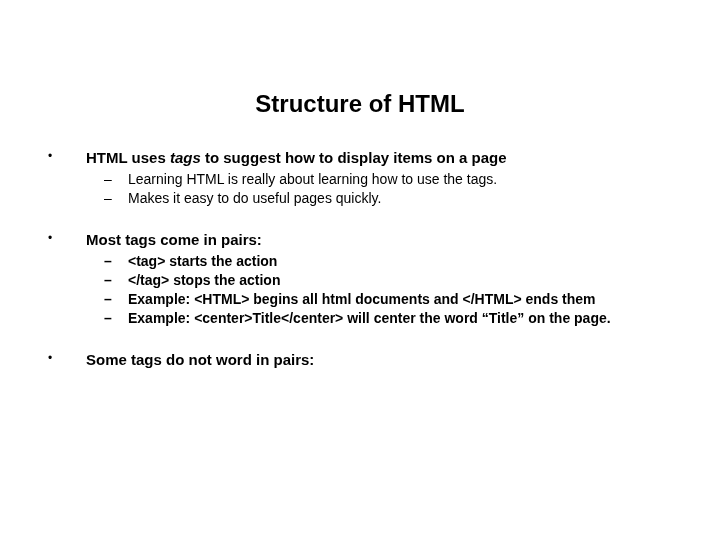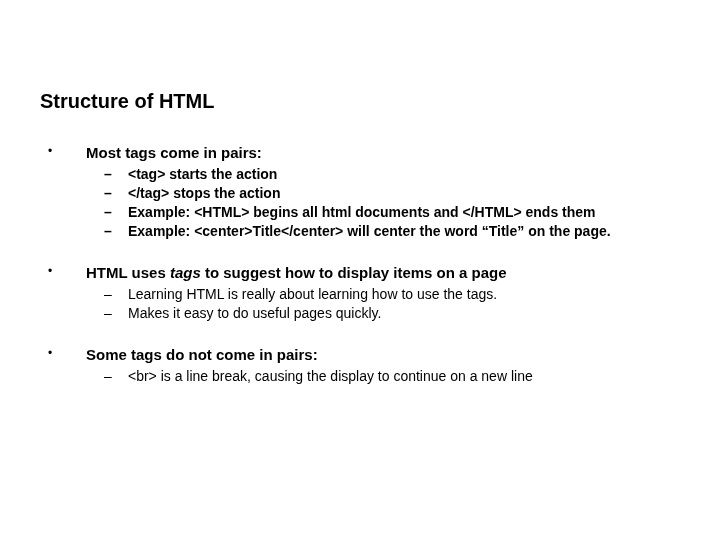--- a/index.html
+++ b/index.html
@@ -11,23 +11,23 @@
     font-family: Arial, Helvetica, sans-serif;
     color: #000000;
   }
   .slide {
     box-sizing: border-box;
     width: 720px;
     height: 540px;
     padding: 0 40px;
   }
   .title {
-    text-align: left;
+    text-align: center;
     font-weight: bold;
-    font-size: 20px;
+    font-size: 24px;
     padding-top: 90px;
     padding-bottom: 30px;
   }
   ul.level1 {
     list-style: none;
     margin: 0;
     padding: 0;
   }
   ul.level1 > li {
     position: relative;
@@ -68,41 +68,40 @@
 </head>
 <body>
 
 <div class="slide">
 
   <div class="title">Structure of  HTML</div>
 
   <ul class="level1">
 
     <li>
+      <span class="b1-head">
+        <span>HTML uses </span><span style="font-style:italic">tags</span><span> to suggest how to display items on a page</span>
+      </span>
+      <ul class="level2">
+        <li>Learning HTML is really about learning how to use the tags.</li>
+        <li>Makes it easy to do useful pages quickly.</li>
+      </ul>
+    </li>
+
+    <li>
       <span class="b1-head">Most tags come in pairs:</span>
       <ul class="level2">
         <li class="bold">&lt;tag&gt; starts the action</li>
         <li class="bold">&lt;/tag&gt; stops the action</li>
         <li class="bold">Example:  &lt;HTML&gt; begins all html documents and &lt;/HTML&gt; ends them</li>
         <li class="bold">Example: &lt;center&gt;Title&lt;/center&gt; will center the word “Title” on the page.</li>
       </ul>
     </li>
 
     <li>
-      <span class="b1-head">
-        <span>HTML uses </span><span style="font-style:italic">tags</span><span> to suggest how to display items on a page</span>
-      </span>
+      <span class="b1-head">Some tags do not word in pairs:</span>
       <ul class="level2">
-        <li>Learning HTML is really about learning how to use the tags.</li>
-        <li>Makes it easy to do useful pages quickly.</li>
-      </ul>
-    </li>
-
-    <li>
-      <span class="b1-head">Some tags do not come in pairs:</span>
-      <ul class="level2">
-        <li>&lt;br&gt; is a line break, causing the display to continue on a new line</li>
       </ul>
     </li>
 
   </ul>
 
 </div>
 
 </body></html>

